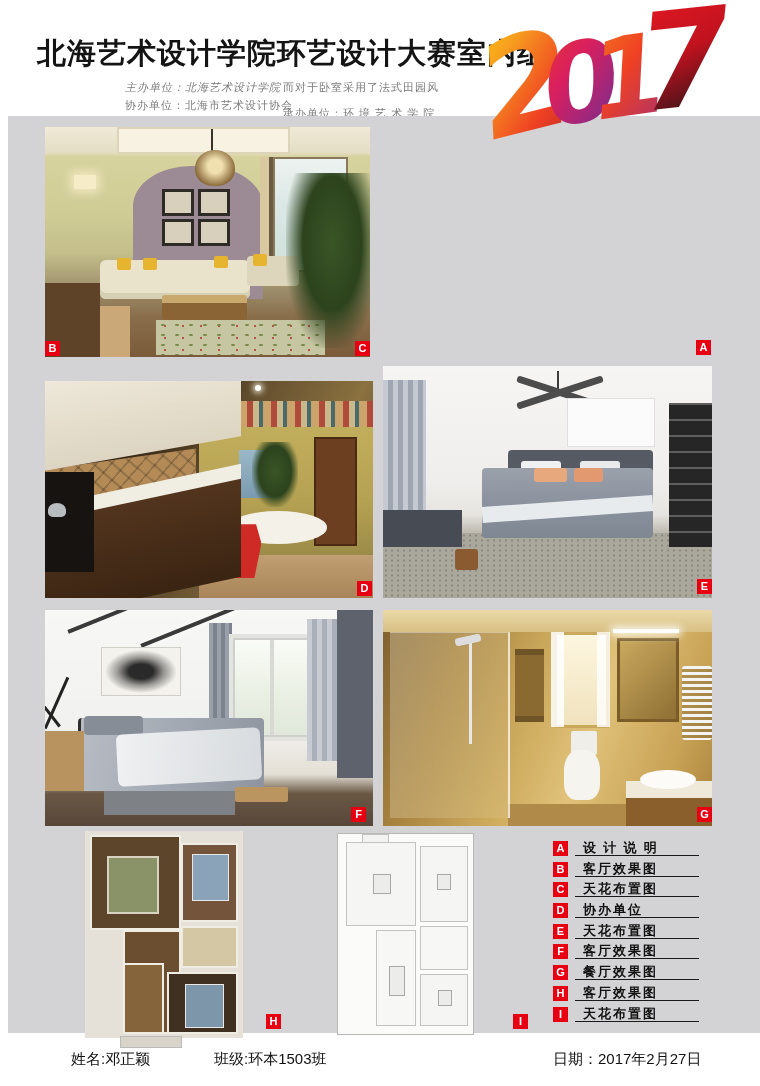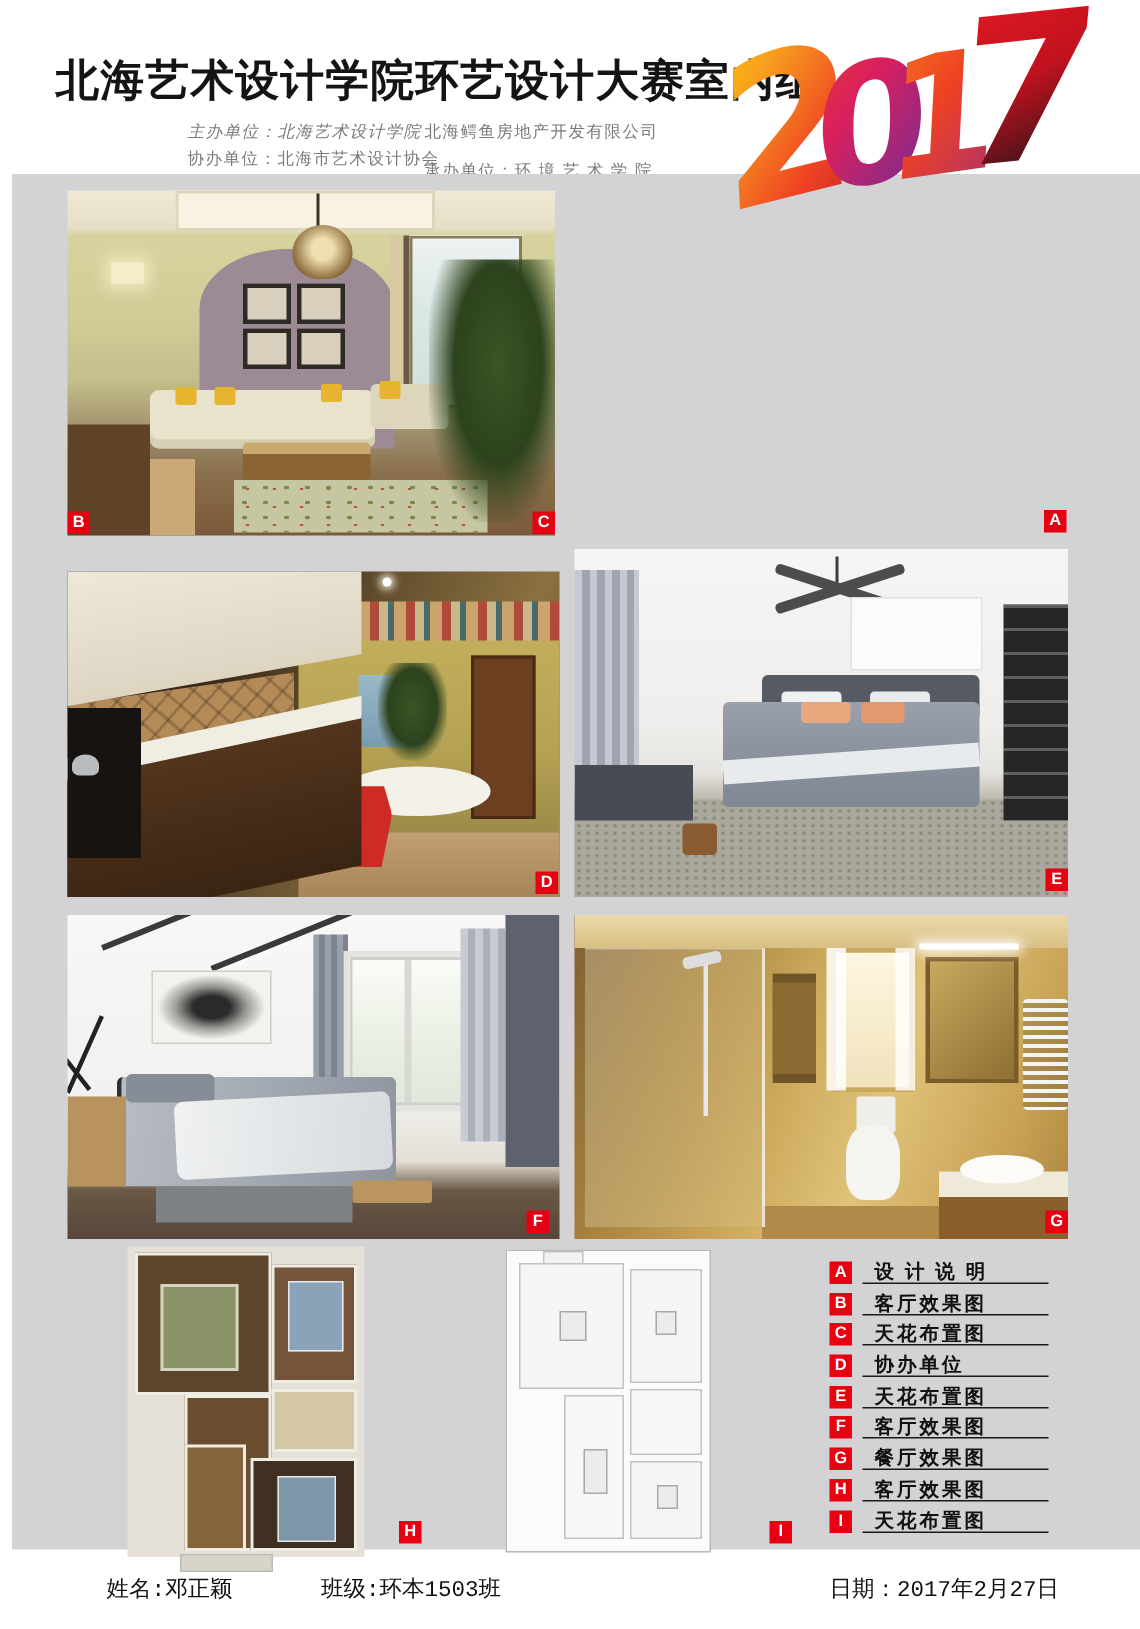--- a/index.html
+++ b/index.html
@@ -224,34 +224,34 @@
   #legend{position:absolute;left:553px;top:839px;width:150px;z-index:7;}
   .lg-row{position:relative;height:20.7px;}
   .lg-badge{position:absolute;left:0;top:2px;width:15px;height:15px;background:#e60012;color:#fff;
             font:bold 11px/15px "Liberation Sans",sans-serif;text-align:center;}
   .lg-label{position:absolute;left:22px;top:0;width:124px;height:17px;
             border-bottom:1px solid #1a1a1a;padding-left:8px;box-sizing:border-box;
             font-family:"Liberation Serif",serif;font-weight:bold;font-size:13px;
             letter-spacing:2px;color:#111;white-space:nowrap;}
 
   
-  .footer-text{position:absolute;top:1050px;font-family:Liberation Mono, monospace;
+  .footer-text{position:absolute;top:1050px;font-family:Liberation Sans, sans-serif;
                font-size:15px;color:#111;z-index:6;white-space:nowrap;}
   #footer-name{left:71px;}
   #footer-class{left:214px;}
   #footer-date{left:553px;}
 </style>
 </head>
 <body>
 
 <div id="page">
 
   <div id="main-title">北海艺术设计学院环艺设计大赛室内组</div>
   <span class="org-line" id="org-line1-left">主办单位：北海艺术设计学院</span>
-  <span class="org-line" id="org-line1-right">北海鳄鱼房地产开发有限公司</span>
+  <span class="org-line" id="org-line1-right">而对于卧室采用了法式田园风</span>
   <span class="org-line" id="org-line2-left">协办单位：北海市艺术设计协会</span>
   <span class="org-line" id="org-line2-right">承办单位：环 境 艺 术 学 院</span>
 
   <div id="year-logo">
     <span class="digit d2">2</span><span class="digit d0">0</span><span class="digit d1">1</span><span class="digit d7">7</span>
   </div>
 
   <div id="board"></div>
 
   <div id="photo-living" class="photo">

